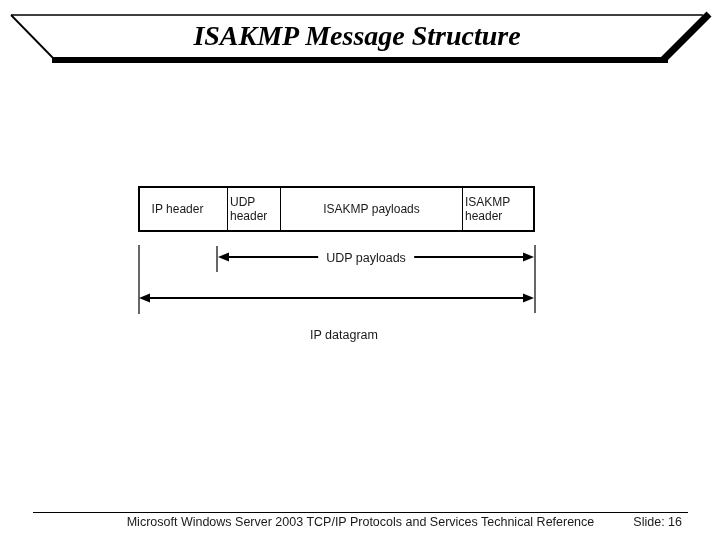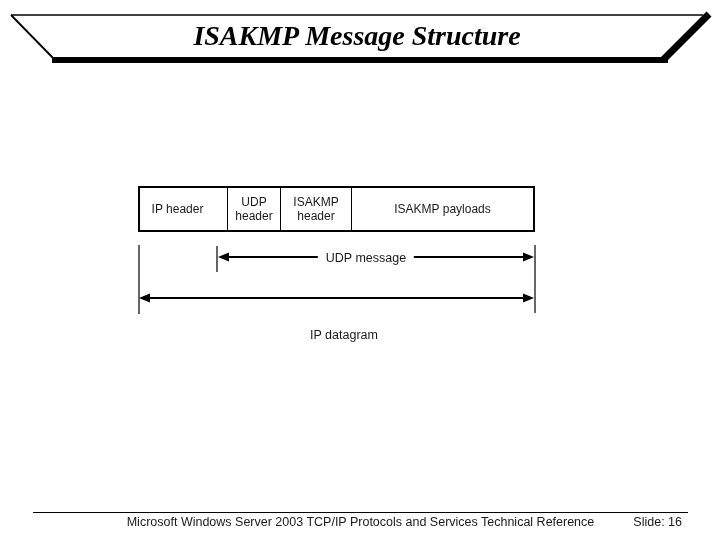--- a/index.html
+++ b/index.html
@@ -42,21 +42,20 @@
     height: 46px;
     box-sizing: border-box;
     border: 2px solid #000000;
     display: flex;
     background: #ffffff;
   }
   .packet-cell {
     display: flex;
     align-items: center;
     justify-content: center;
-    text-align: center;
     font-size: 12px;
     line-height: 14px;
     color: #1a1a1a;
     padding: 0 2px;
     box-sizing: border-box;
   }
   .packet-cell + .packet-cell { border-left: 1.5px solid #000000; }
   .cell-ip     { width: 75px; }
   .cell-udp    { width: 53px; margin-left: 12px; }
   .cell-isakmp { width: 71px; }
@@ -107,39 +106,39 @@
     <line x1="11" y1="15" x2="703" y2="15" stroke="#000000" stroke-width="1.5"></line>
     <line x1="11" y1="15" x2="54" y2="59" stroke="#000000" stroke-width="1.8"></line>
     <line x1="52" y1="60" x2="668" y2="60" stroke="#000000" stroke-width="6"></line>
     <line x1="709" y1="14" x2="663" y2="60" stroke="#000000" stroke-width="7"></line>
   </svg>
   <div class="slide-title">ISAKMP Message Structure</div>
 
   <div class="packet-row">
     <div class="packet-cell cell-ip">IP header</div>
     <div class="packet-cell cell-udp">UDP header</div>
+    <div class="packet-cell cell-pay">ISAKMP payloads</div>
     <div class="packet-cell cell-isakmp">ISAKMP header</div>
-    <div class="packet-cell cell-pay">ISAKMP payloads</div>
   </div>
 
   <svg class="arrows-svg" width="720" height="540" viewBox="0 0 720 540" aria-hidden="true">
 
     <line x1="139" y1="245" x2="139" y2="314" stroke="#000000" stroke-width="1.2"></line>
     <line x1="217" y1="246" x2="217" y2="272" stroke="#000000" stroke-width="1.2"></line>
     <line x1="535" y1="245" x2="535" y2="313" stroke="#000000" stroke-width="1.2"></line>
 
     <line x1="227" y1="257" x2="526" y2="257" stroke="#000000" stroke-width="2"></line>
     <polygon points="218,257 229,252.5 229,261.5" fill="#000000"></polygon>
     <polygon points="534,257 523,252.5 523,261.5" fill="#000000"></polygon>
 
     <line x1="148" y1="298" x2="526" y2="298" stroke="#000000" stroke-width="2"></line>
     <polygon points="139,298 150,293.5 150,302.5" fill="#000000"></polygon>
     <polygon points="534,298 523,293.5 523,302.5" fill="#000000"></polygon>
   </svg>
-  <div class="span-label span-label-udp">UDP message</div>
+  <div class="span-label span-label-udp">UDP payloads</div>
   <div class="span-label span-label-ip">IP datagram</div>
 
   <div class="footer-divider"></div>
   <div class="footer">
     <span class="footer-reference">Microsoft Windows Server 2003 TCP/IP Protocols and Services Technical Reference</span>
     <span class="footer-slide-number">Slide: 16</span>
   </div>
 
 </div>
 

